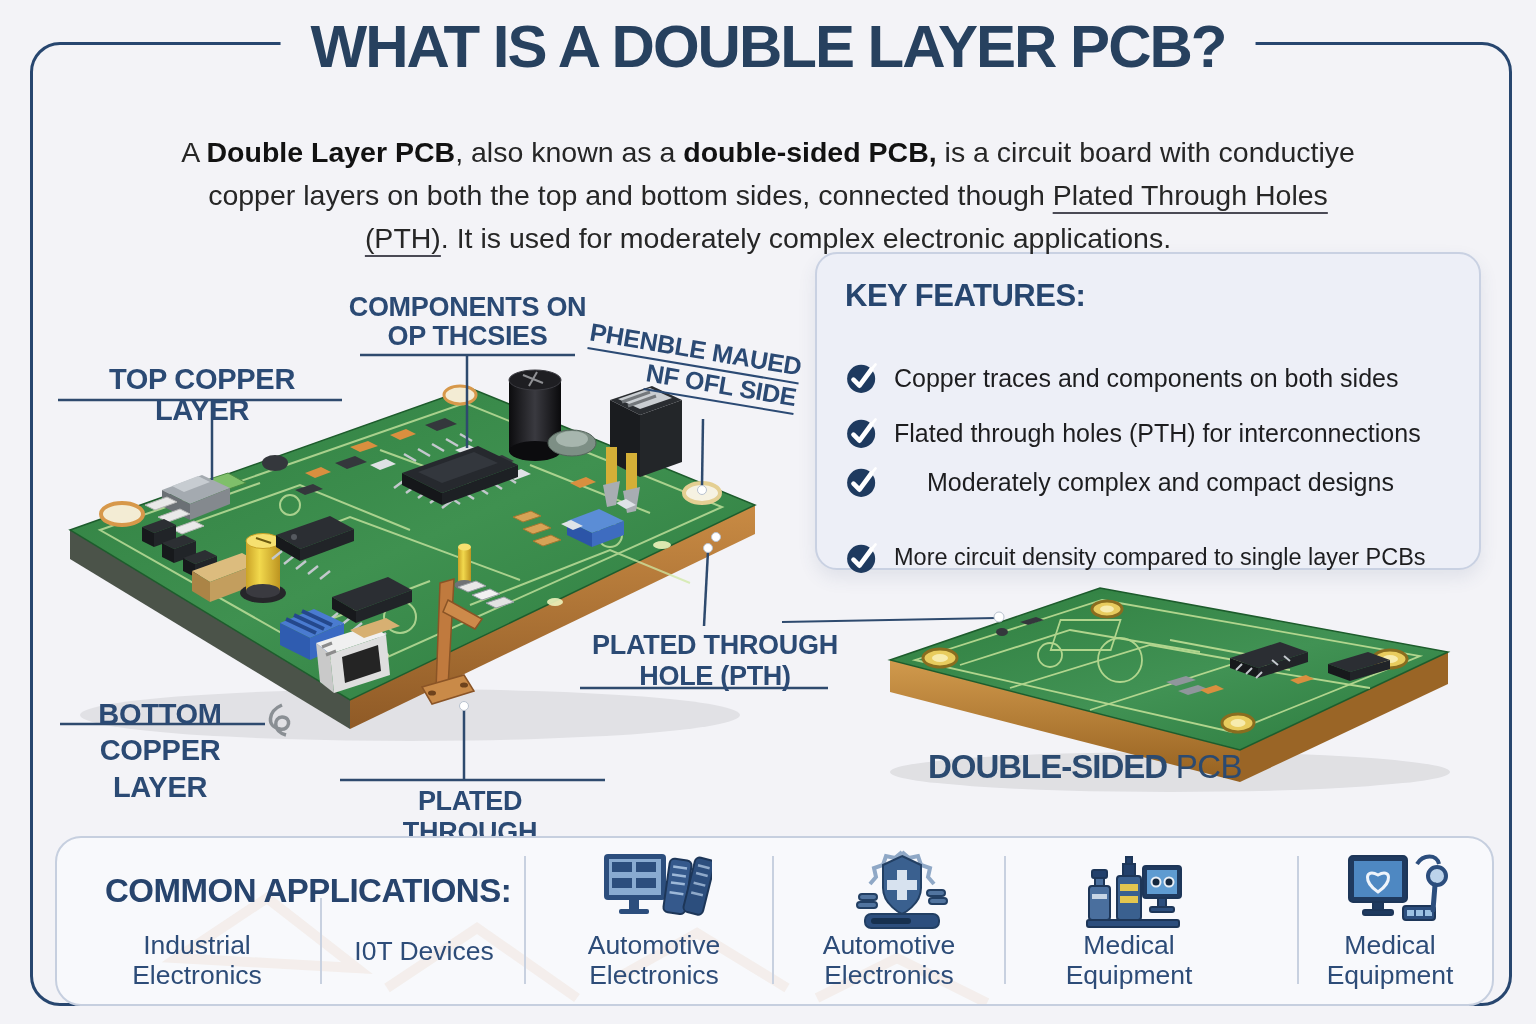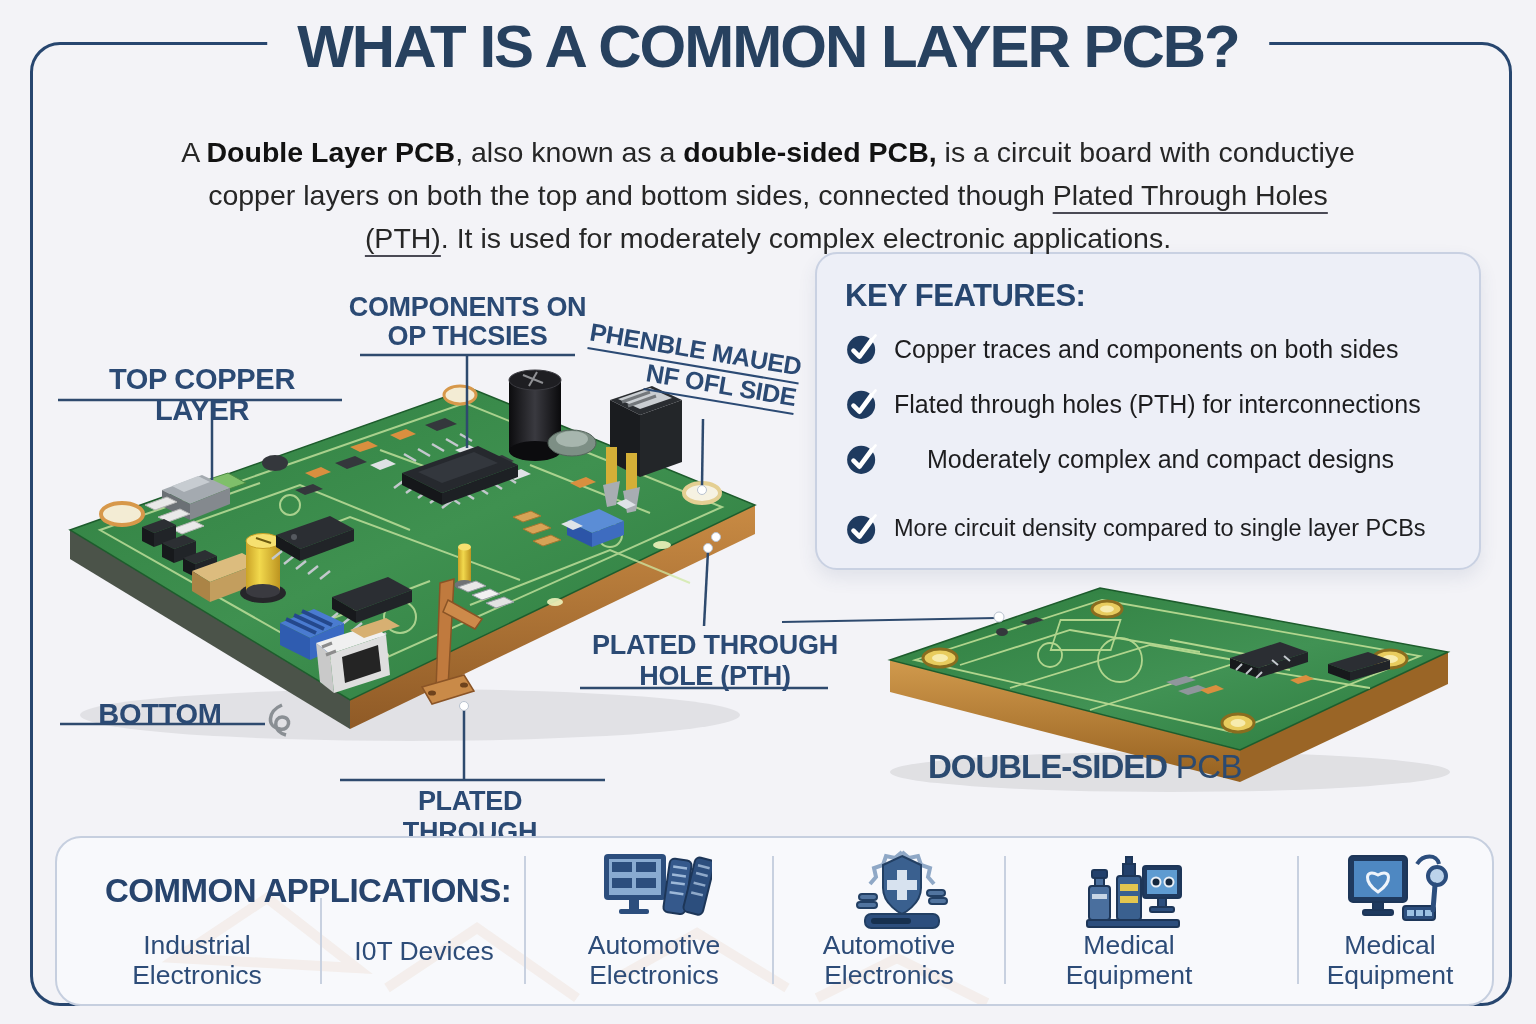--- a/index.html
+++ b/index.html
@@ -12,21 +12,21 @@
   .intro{position:absolute;left:83px;top:102px;width:1370px;text-align:center;font-size:28.5px;
          line-height:43px;color:#262626;z-index:5;}
   .intro b{color:#121212;}
   .intro .u{text-decoration:underline;text-underline-offset:7px;text-decoration-thickness:2px;text-decoration-color:#4a4a55;}
   .overlay{position:absolute;left:0;top:0;z-index:4;pointer-events:none;}
   .boardsvg{position:absolute;z-index:2;}
   .callout{position:absolute;z-index:5;color:#2b4a74;font-weight:bold;letter-spacing:-.3px;text-align:center;line-height:1.08;}
   .panel{position:absolute;left:815px;top:252px;width:662px;height:314px;background:#edeff7;
          border:2px solid #c9d1e2;border-radius:22px;box-shadow:0 8px 18px rgba(60,80,120,.10);z-index:3;}
   .panel h2{margin:24px 4px 0 28px;font-size:31px;letter-spacing:-.5px;color:#27466f;}
-  .feat{position:absolute;left:28px;display:flex;align-items:flex-start;gap:15px;width:605px;}
+  .feat{position:absolute;left:28px;display:flex;align-items:flex-start;gap:15px;width:605px;margin-top:29px;}
   .feat .txt{font-size:25px;color:#1d1d1f;padding-top:3px;}
   .feat:nth-of-type(4) .txt{font-size:23.5px;}
   .feat svg{flex:0 0 auto;}
   .rblabel{position:absolute;left:905px;top:748px;width:360px;text-align:center;z-index:5;
            font-size:33px;color:#2b4a70;letter-spacing:-.5px;}
   .rblabel b{letter-spacing:-1px;margin-top:32px;}
   .apps{position:absolute;left:55px;top:836px;width:1435px;height:166px;background:#f8f9fc;
         border:2px solid #c6cfdf;border-radius:26px;z-index:5;overflow:hidden;}
   .apps h2{position:absolute;left:32px;top:18px;margin:16px;font-size:33px;letter-spacing:-.5px;color:#27446d;}
   .divider{position:absolute;top:18px;width:2px;height:128px;background:#c8d1e0;}
@@ -37,21 +37,21 @@
   .angled{transform:rotate(9.5deg);text-align:right;}
   .angled span{display:inline-block;border-bottom:2.5px solid #2b4a74;padding-bottom:2px;}
 </style>
 </head>
 <body>
 
 <div class="canvas">
 
   <div class="frame"></div>
 
-  <div class="title">WHAT IS A COMMON LAYER PCB?</div>
+  <div class="title">WHAT IS A DOUBLE LAYER PCB?</div>
 
   <p class="intro"><span>A </span><b>Double Layer PCB</b><span>, also known as a </span><b>double-sided PCB,</b><span> is a circuit board with conductiye</span><br><span>copper layers on both the top and bottom sides, connected though </span><span class="u">Plated Through Holes</span><br><span class="u">(PTH)</span><span>. It is used for moderately complex electronic applications.</span></p>
 
   <svg class="boardsvg" style="left:50px;top:355px;" width="740" height="397" viewBox="0 0 740 397">
     <defs>
       <linearGradient id="gTop" x1="0" y1="0" x2="1" y2="1">
         <stop offset="0" stop-color="#2f7e40"></stop>
           <stop offset=".5" stop-color="#3f9150"></stop>
           <stop offset="1" stop-color="#2c7a3e"></stop>
       </linearGradient>
@@ -401,20 +401,21 @@
     <span>NF OFL SIDE</span>
   </div>
 
   <div class="callout" style="left:585px;top:630px;width:260px;font-size:27px;line-height:1.15;">
     <span>PLATED THROUGH</span><br>
     <span>HOLE (PTH)</span>
   </div>
 
   <div class="callout" style="left:50px;top:696px;width:220px;font-size:29px;line-height:1.25;">
     <span>BOTTOM</span><br>
+    <span>COPPER LAYER</span>
   </div>
 
   <div class="callout" style="left:350px;top:786px;width:240px;font-size:27px;line-height:1.15;">
     <span>PLATED THROUGH</span><br>
     <span>HOLB</span>
   </div>
 
   <div class="panel">
     <h2>KEY FEATURES:</h2>
     <div class="feat" style="top:78px;">
@@ -426,21 +427,21 @@
       <span class="txt">Copper traces and components on both sides</span>
     </div>
     <div class="feat" style="top:133px;">
       <svg width="34" height="34" viewBox="0 0 40 40">
           <circle cx="19" cy="21" r="16.5" fill="#1e3a5f"></circle>
           <path d="M10,22 L17,29 L31,10" stroke="#fff" stroke-width="5.5" fill="none" stroke-linecap="round" stroke-linejoin="round"></path>
           <path d="M30,11 L36,4" stroke="#fff" stroke-width="3" stroke-linecap="round"></path>
         </svg>
       <span class="txt">Flated through holes (PTH) for interconnections</span>
     </div>
-    <div class="feat" style="top:188px;gap:48px;">
+    <div class="feat" style="top:182px;gap:48px;">
       <svg width="34" height="34" viewBox="0 0 40 40">
           <circle cx="19" cy="21" r="16.5" fill="#1e3a5f"></circle>
           <path d="M10,22 L17,29 L31,10" stroke="#fff" stroke-width="5.5" fill="none" stroke-linecap="round" stroke-linejoin="round"></path>
           <path d="M30,11 L36,4" stroke="#fff" stroke-width="3" stroke-linecap="round"></path>
         </svg>
       <span class="txt">Moderately complex and compact designs</span>
     </div>
     <div class="feat" style="top:258px;">
       <svg width="34" height="34" viewBox="0 0 40 40">
           <circle cx="19" cy="21" r="16.5" fill="#1e3a5f"></circle>

